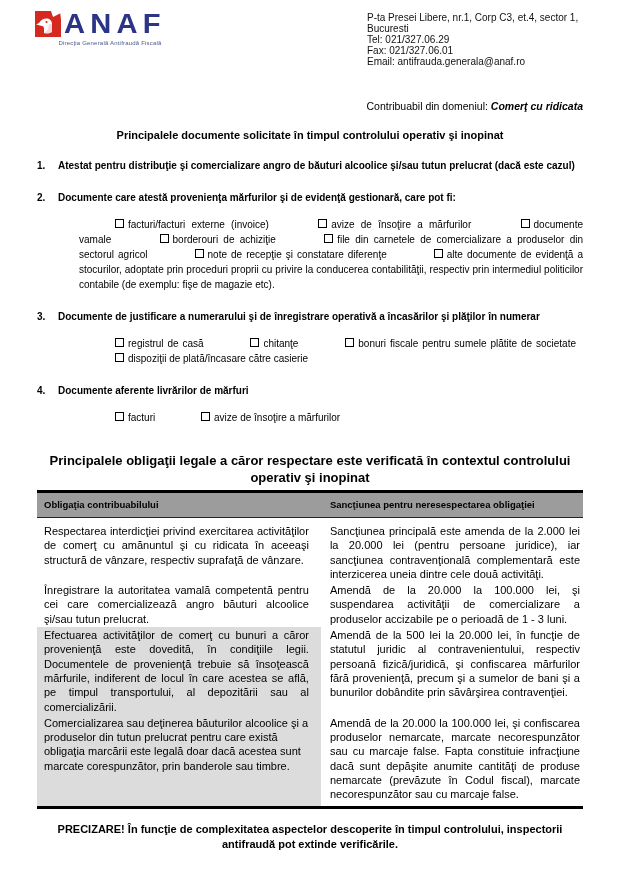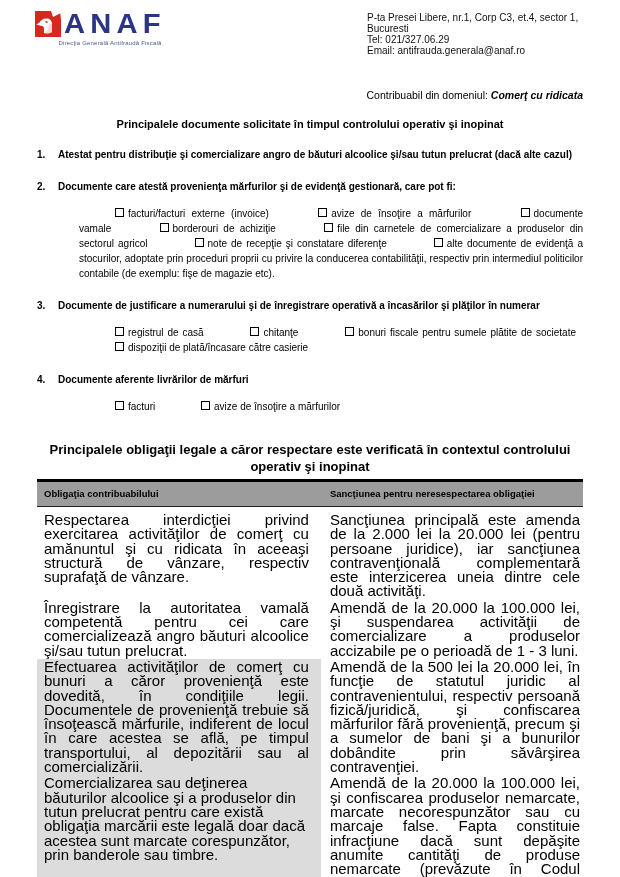--- a/index.html
+++ b/index.html
@@ -42,21 +42,21 @@
   .title2{font-size:13px;font-weight:bold;text-align:center;margin:27px 8px 0 8px;line-height:17px;}
   table.oblig{
     width:100%;border-collapse:collapse;margin-top:4px;
     border-top:3px solid #000;border-bottom:3px solid #000;
   }
   .oblig th{
     background:#9C9C9C;font-size:9.5px;font-weight:bold;text-align:left;
     padding:6px 8px 7px 7px;border-bottom:1px solid #222;
   }
   .oblig th.snc{padding-left:9px;}
-  .oblig td{vertical-align:top;font-size:15px;line-height:14.3px;padding:1px 12px 1px 7px;}
+  .oblig td{vertical-align:top;font-size:11px;line-height:14.3px;padding:1px 12px 1px 7px;}
   .oblig td.sanction{text-align:justify;padding-left:9px;padding-right:3px;}
   .oblig tbody tr:first-child td{padding-top:6px;}
   .oblig tbody tr:nth-child(-n+3) td.obligation{text-align:justify;}
   .oblig tr.gap-after td{padding-bottom:21px;}
   .oblig td.hl{background:#DCDCDC;}
   .oblig tbody tr:last-child td{padding-bottom:4px;}
 
   
   .precizare{margin-top:13px;text-align:center;font-weight:bold;font-size:11px;line-height:15px;}
 </style>
@@ -76,35 +76,36 @@
             <circle cx="11.5" cy="11" r="1.1" fill="#D5281E"></circle>
             <path d="M9 22 C13 20 14 17 13.5 13.5 L17 13 L17 21 C15 22.5 12 23 9 22 Z" fill="#D5281E" opacity="0.18"></path>
           </svg>
           <span class="logo-text">ANAF</span>
         </div>
         <div class="logo-tagline">Direcţia Generală Antifraudă Fiscală</div>
       </div>
       <div class="contact">
         <div>P-ta Presei Libere, nr.1, Corp C3, et.4, sector 1, Bucuresti</div>
         <div>Tel: 021/327.06.29</div>
+        <div>Fax: 021/327.06.01</div>
         <div>Email: antifrauda.generala@anaf.ro</div>
       </div>
     </div>
 
     <div class="domain-line">
       <span>Contribuabil din domeniul:</span>
       <span class="val">Comerţ cu ridicata</span>
     </div>
 
     <div class="title1">Principalele documente solicitate în timpul controlului operativ şi inopinat</div>
     <div class="doc-list">
   <div class="doc-item">
     <span class="item-num">1.</span>
     <div class="item-body">
-      <div class="item-text">Atestat pentru distribuţie şi comercializare angro de băuturi alcoolice şi/sau tutun prelucrat (dacă alte cazul)</div>
+      <div class="item-text">Atestat pentru distribuţie şi comercializare angro de băuturi alcoolice şi/sau tutun prelucrat (dacă este cazul)</div>
 
     </div>
   </div>
 
   <div class="doc-item">
     <span class="item-num">2.</span>
     <div class="item-body">
       <div class="item-text">Documente care atestă provenienţa mărfurilor şi de evidenţă gestionară, care pot fi:</div>
       <div class="cb-para"><span class="cb-item"><span class="cb-box"></span><span>facturi/facturi externe (invoice)</span></span> <span class="cb-item"><span class="cb-box"></span><span>avize de însoţire a mărfurilor</span></span> <span class="cb-item"><span class="cb-box"></span><span>documente vamale</span></span> <span class="cb-item"><span class="cb-box"></span><span>borderouri de achiziţie</span></span> <span class="cb-item"><span class="cb-box"></span><span>file din carnetele de comercializare a produselor din sectorul agricol</span></span> <span class="cb-item"><span class="cb-box"></span><span>note de recepţie şi constatare diferenţe</span></span> <span class="cb-item"><span class="cb-box"></span><span>alte documente de evidenţă a stocurilor, adoptate prin proceduri proprii cu privire la conducerea contabilităţii, respectiv prin intermediul politicilor contabile (de exemplu: fişe de magazie etc).</span></span> </div>
     </div>

